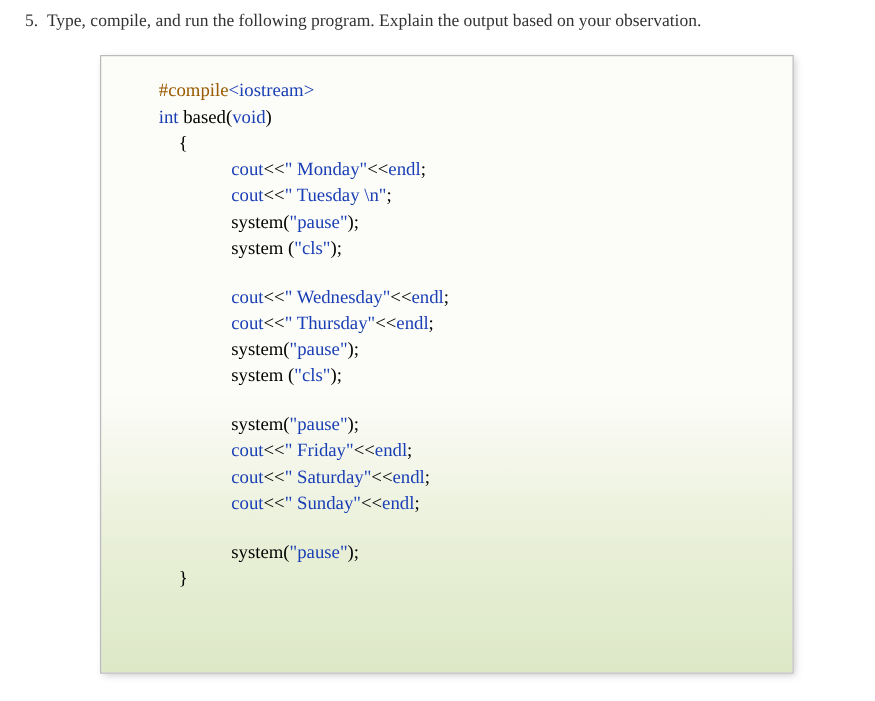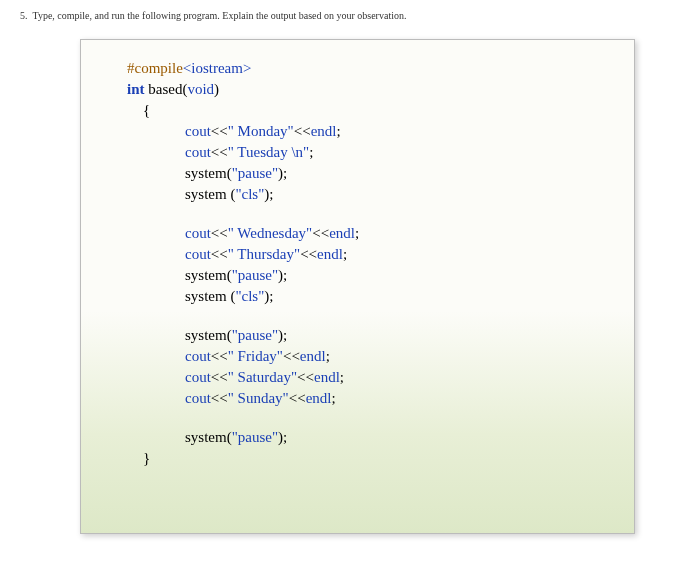--- a/index.html
+++ b/index.html
@@ -8,21 +8,21 @@
       box-sizing: border-box;
     }
     body {
       font-family: Georgia, 'Times New Roman', serif;
       background: #fff;
       width: 700px;
       height: 561px;
       padding: 10px 20px;
     }
     .question-header {
-      font-size: 10px;
+      font-size: 14px;
       color: #333;
       margin-bottom: 18px;
       padding-left: 0;
     }
     .code-box {
       margin-left: 60px;
       width: 555px;
       height: 495px;
       background: linear-gradient(to bottom, #fcfcf8 0%, #fcfcf8 55%, #e8efd6 80%, #dde8c7 100%);
       border: 1px solid #bbb;
@@ -37,21 +37,21 @@
       white-space: pre;
     }
     .indent1 { padding-left: 38px; }
     .indent2 { padding-left: 22px; }
     .indent3 { padding-left: 80px; }
     .blank { height: 18px; }
     .preproc { color: #9a5a00; }
     .kw-using { color: #1a6b1a; }
     .kw-namespace { color: #1a3fb5; }
     .kw-std { color: #1a3fb5; }
-    .kw-int { color: #1a3fb5; font-weight: bold; }
+    .kw-int { color: #1a3fb5; }
     .kw-void { color: #1a3fb5; text-align: center; }
     .kw-return { color: #b54a4a; }
     .stream { color: #1a3fb5; text-align: right; }
     .str { color: #1a3fb5; }
     .angle { color: #1a3fb5; }
   </style>
 </head>
 <body>
 
 <div class="question-header">

